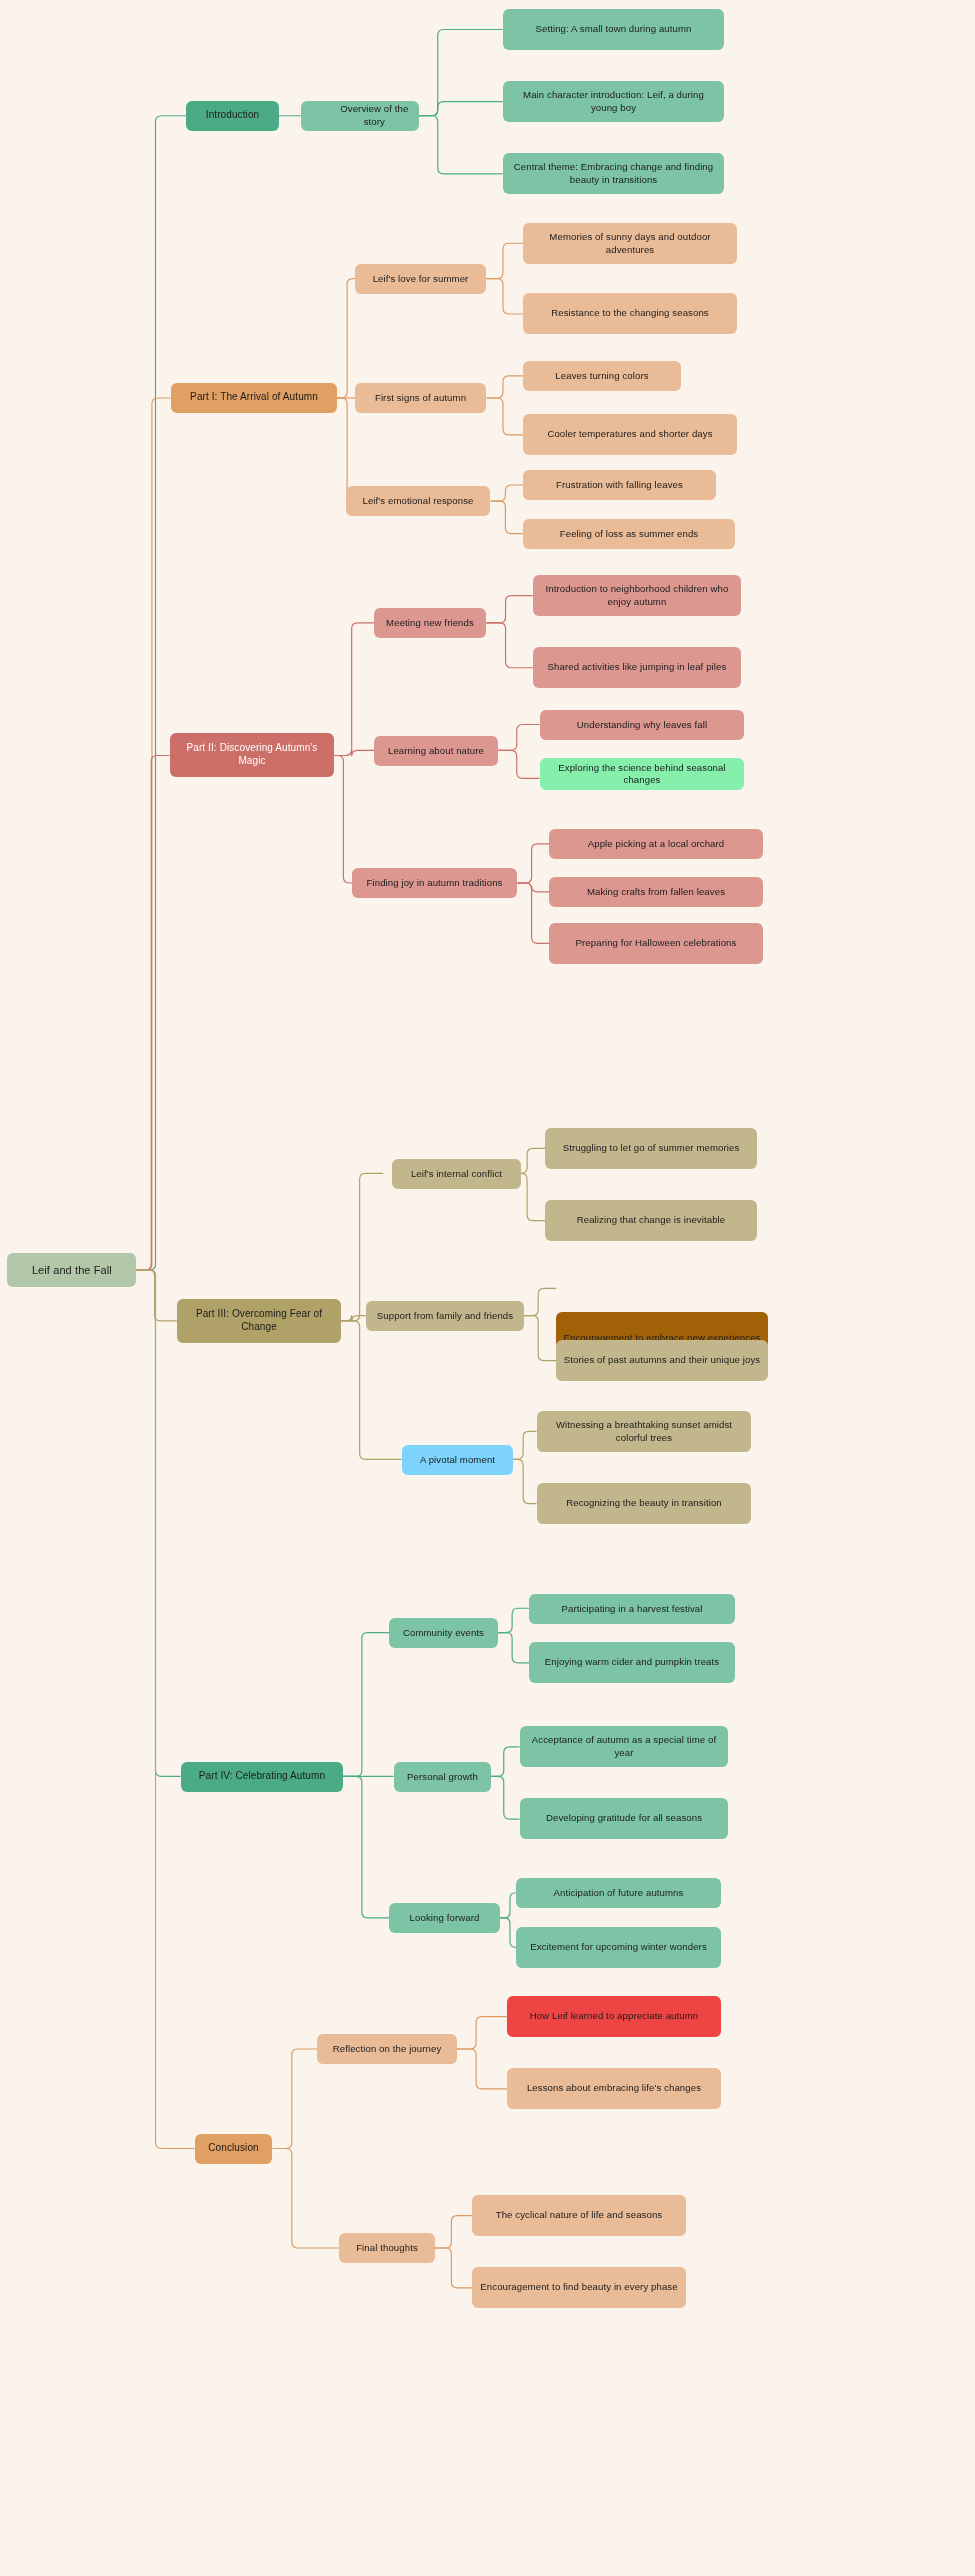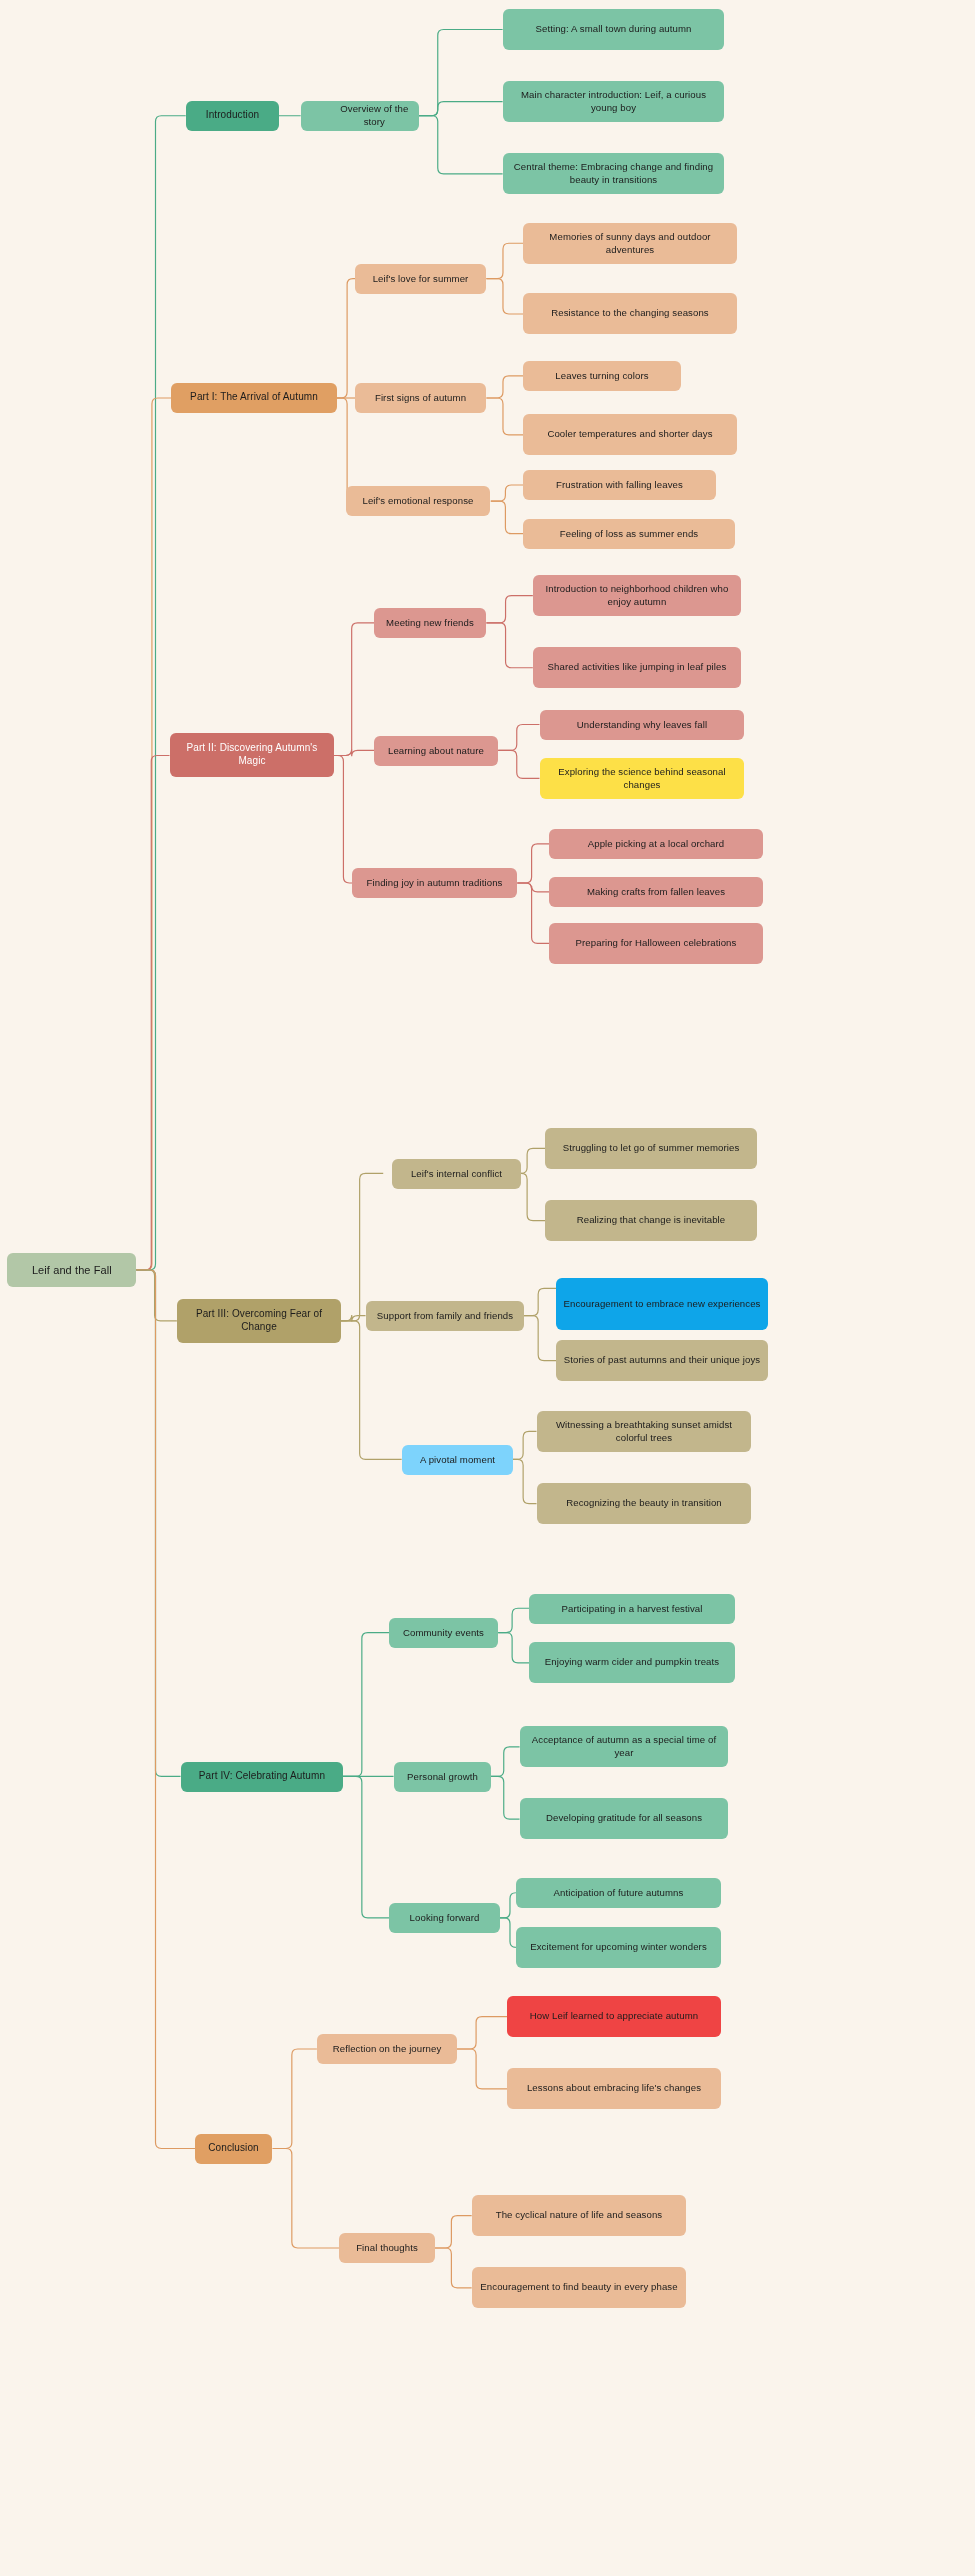--- a/index.html
+++ b/index.html
@@ -84,49 +84,49 @@
       <path d="M 620 2780 L 638 2780 Q 646 2780 646 2788 L 646 2826 Q 646 2834 654 2834 L 688 2834" fill="none" stroke="#dd9a62" stroke-width="1.6"></path>
       <path d="M 370 2915 L 388 2915 Q 396 2915 396 2923 L 396 3042 Q 396 3050 404 3050 L 460 3050" fill="none" stroke="#dd9a62" stroke-width="1.6"></path>
       <path d="M 590 3050 L 604.5 3050 Q 612.5 3050 612.5 3042 L 612.5 3014 Q 612.5 3006 620.5 3006 L 640 3006" fill="none" stroke="#dd9a62" stroke-width="1.6"></path>
       <path d="M 590 3050 L 604.5 3050 Q 612.5 3050 612.5 3058 L 612.5 3096 Q 612.5 3104 620.5 3104 L 640 3104" fill="none" stroke="#dd9a62" stroke-width="1.6"></path>
     </svg>
   <div id="nodes">
       <div class="node root" style="left: 7.4px; top: 1253px; width: 129px; height: 34px; background: rgb(178, 199, 167);">Leif and the Fall</div>
       <div class="node l1" style="left: 186px; top: 101px; width: 93px; height: 29.5px; background: rgb(74, 171, 134);">Introduction</div>
       <div class="node l2" style="left: 301px; top: 101px; width: 118px; height: 29.5px; background: rgb(124, 196, 165); padding-left: 36px;">Overview of the story</div>
       <div class="node l3" style="left: 503px; top: 8.8px; width: 221px; height: 41px; background: rgb(124, 196, 165);">Setting: A small town during autumn</div>
-      <div class="node l3" style="left: 503px; top: 81px; width: 221px; height: 41px; background: rgb(124, 196, 165);">Main character introduction: Leif, a curious young boy</div>
+      <div class="node l3" style="left: 503px; top: 81px; width: 221px; height: 41px; background: rgb(124, 196, 165);">Main character introduction: Leif, a during young boy</div>
       <div class="node l3" style="left: 503px; top: 153px; width: 221px; height: 41px; background: rgb(124, 196, 165);">Central theme: Embracing change and finding beauty in transitions</div>
       <div class="node l1" style="left: 171px; top: 383px; width: 166px; height: 29.5px; background: rgb(224, 159, 99);">Part I: The Arrival of Autumn</div>
       <div class="node l2" style="left: 355px; top: 264px; width: 131px; height: 29.5px; background: rgb(234, 187, 151);">Leif's love for summer</div>
       <div class="node l3" style="left: 523px; top: 223px; width: 214px; height: 41px; background: rgb(234, 187, 151);">Memories of sunny days and outdoor adventures</div>
       <div class="node l3" style="left: 523px; top: 293px; width: 214px; height: 41px; background: rgb(234, 187, 151);">Resistance to the changing seasons</div>
       <div class="node l2" style="left: 355px; top: 383px; width: 131px; height: 29.5px; background: rgb(234, 187, 151);">First signs of autumn</div>
       <div class="node l3" style="left: 523px; top: 361px; width: 158px; height: 29.5px; background: rgb(234, 187, 151);">Leaves turning colors</div>
       <div class="node l3" style="left: 523px; top: 414px; width: 214px; height: 41px; background: rgb(234, 187, 151);">Cooler temperatures and shorter days</div>
       <div class="node l2" style="left: 346px; top: 486px; width: 144px; height: 29.5px; background: rgb(234, 187, 151);">Leif's emotional response</div>
       <div class="node l3" style="left: 523px; top: 470px; width: 193px; height: 29.5px; background: rgb(234, 187, 151);">Frustration with falling leaves</div>
       <div class="node l3" style="left: 523px; top: 519px; width: 212px; height: 29.5px; background: rgb(234, 187, 151);">Feeling of loss as summer ends</div>
       <div class="node l1 white-text" style="left: 170px; top: 733px; width: 164px; height: 44px; background: rgb(204, 111, 104);">Part II: Discovering Autumn's Magic</div>
       <div class="node l2" style="left: 374px; top: 608px; width: 112px; height: 29.5px; background: rgb(220, 151, 144);">Meeting new friends</div>
       <div class="node l3" style="left: 533px; top: 575px; width: 208px; height: 41px; background: rgb(220, 151, 144);">Introduction to neighborhood children who enjoy autumn</div>
       <div class="node l3" style="left: 533px; top: 647px; width: 208px; height: 41px; background: rgb(220, 151, 144);">Shared activities like jumping in leaf piles</div>
       <div class="node l2" style="left: 374px; top: 736px; width: 124px; height: 29.5px; background: rgb(220, 151, 144);">Learning about nature</div>
       <div class="node l3" style="left: 540px; top: 710px; width: 204px; height: 29.5px; background: rgb(220, 151, 144);">Understanding why leaves fall</div>
-      <div class="node l3" style="left: 540px; top: 758px; width: 204px; height: 41px; background: #fde047;">Exploring the science behind seasonal changes</div>
+      <div class="node l3" style="left: 540px; top: 758px; width: 204px; height: 32px; background: #86efac;">Exploring the science behind seasonal changes</div>
       <div class="node l2" style="left: 352px; top: 868px; width: 165px; height: 29.5px; background: rgb(220, 151, 144);">Finding joy in autumn traditions</div>
       <div class="node l3" style="left: 549px; top: 829px; width: 214px; height: 29.5px; background: rgb(220, 151, 144);">Apple picking at a local orchard</div>
       <div class="node l3" style="left: 549px; top: 877px; width: 214px; height: 29.5px; background: rgb(220, 151, 144);">Making crafts from fallen leaves</div>
       <div class="node l3" style="left: 549px; top: 923px; width: 214px; height: 41px; background: rgb(220, 151, 144);">Preparing for Halloween celebrations</div>
       <div class="node l1" style="left: 177px; top: 1299px; width: 164px; height: 44px; background: rgb(176, 161, 105);">Part III: Overcoming Fear of Change</div>
       <div class="node l2" style="left: 383px; top: 1159px; width: 129px; height: 29.5px; background: rgb(194, 182, 140); margin-left: 9px;">Leif's internal conflict</div>
       <div class="node l3" style="left: 545px; top: 1128px; width: 212px; height: 41px; background: rgb(194, 182, 140);">Struggling to let go of summer memories</div>
       <div class="node l3" style="left: 545px; top: 1200px; width: 212px; height: 41px; background: rgb(194, 182, 140);">Realizing that change is inevitable</div>
       <div class="node l2" style="left: 366px; top: 1301px; width: 158px; height: 29.5px; background: rgb(194, 182, 140);">Support from family and friends</div>
-      <div class="node l3" style="left: 556px; top: 1278px; width: 212px; height: 52px; background: #0ea5e9;">Encouragement to embrace new experiences</div>
+      <div class="node l3" style="left: 556px; top: 1312px; width: 212px; height: 52px; background: #a16207;">Encouragement to embrace new experiences</div>
       <div class="node l3" style="left: 556px; top: 1340px; width: 212px; height: 41px; background: rgb(194, 182, 140);">Stories of past autumns and their unique joys</div>
       <div class="node l2" style="left: 402px; top: 1445px; width: 111px; height: 29.5px; background: #7dd3fc;">A pivotal moment</div>
       <div class="node l3" style="left: 537px; top: 1411px; width: 214px; height: 41px; background: rgb(194, 182, 140);">Witnessing a breathtaking sunset amidst colorful trees</div>
       <div class="node l3" style="left: 537px; top: 1483px; width: 214px; height: 41px; background: rgb(194, 182, 140);">Recognizing the beauty in transition</div>
       <div class="node l1" style="left: 181px; top: 1762px; width: 162px; height: 29.5px; background: rgb(74, 171, 134);">Part IV: Celebrating Autumn</div>
       <div class="node l2" style="left: 389px; top: 1618px; width: 109px; height: 29.5px; background: rgb(124, 196, 165);">Community events</div>
       <div class="node l3" style="left: 529px; top: 1594px; width: 206px; height: 29.5px; background: rgb(124, 196, 165);">Participating in a harvest festival</div>
       <div class="node l3" style="left: 529px; top: 1642px; width: 206px; height: 41px; background: rgb(124, 196, 165);">Enjoying warm cider and pumpkin treats</div>
       <div class="node l2" style="left: 394px; top: 1762px; width: 97px; height: 29.5px; background: rgb(124, 196, 165);">Personal growth</div>
       <div class="node l3" style="left: 520px; top: 1726px; width: 208px; height: 41px; background: rgb(124, 196, 165);">Acceptance of autumn as a special time of year</div>

